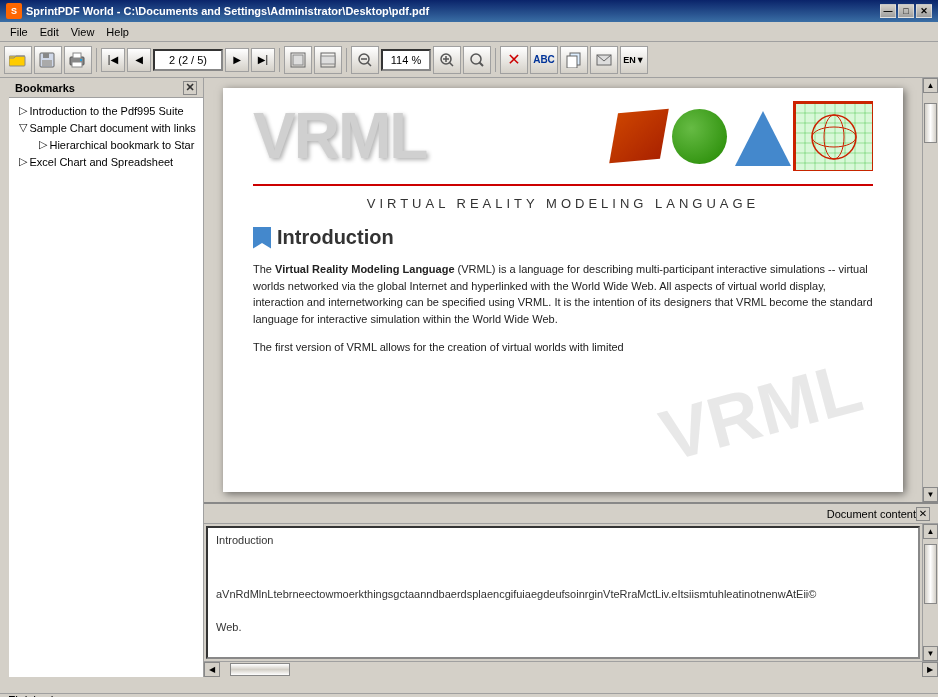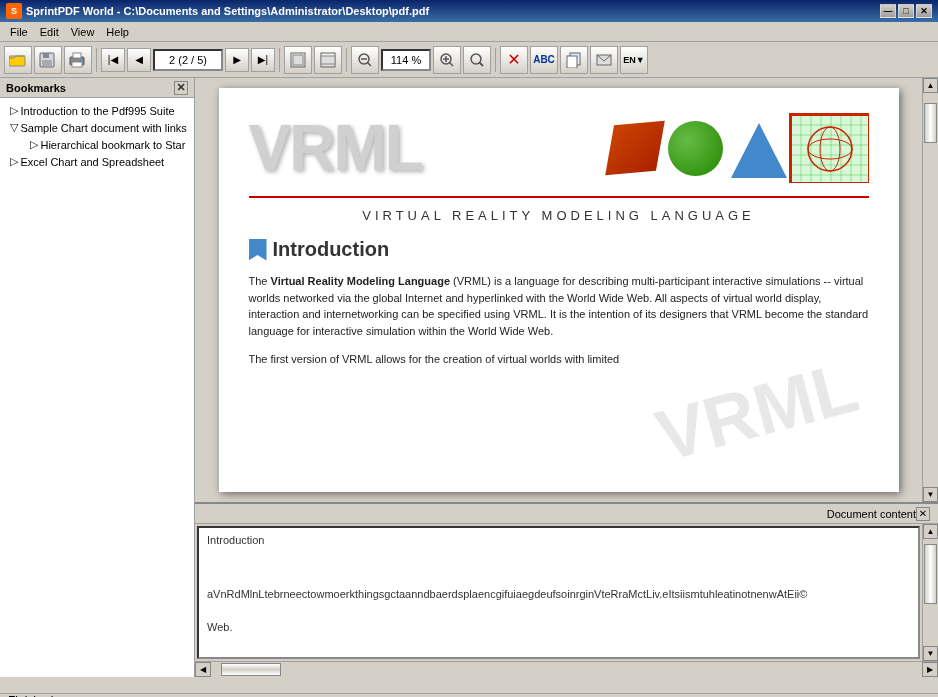--- a/index.html
+++ b/index.html
@@ -71,20 +71,21 @@
     }
     .zoom-input {
       width: 50px; height: 22px; border: 2px inset #888;
       background: white; text-align: center; font-size: 11px;
     }
 
     
     .main-area {
       display: flex;
       height: calc(697px - 22px - 20px - 36px - 20px);
+      margin-left: 9px;
     }
 
     
     .bookmarks-panel {
       width: 195px;
       background: white;
       border-right: 1px solid #a0a0a0;
       display: flex;
       flex-direction: column;
       flex-shrink: 0;
@@ -127,21 +128,21 @@
       justify-content: center;
       padding: 10px;
       position: relative;
     }
 
     .pdf-page {
       background: white;
       width: 680px;
       min-height: 400px;
       box-shadow: 2px 2px 8px rgba(0,0,0,0.5);
-      padding: 20px 30px;
+      padding: 8px 30px;
       position: relative;
     }
 
     
     .vrml-header {
       display: flex;
       align-items: center;
       margin-bottom: 10px;
       border-bottom: 2px solid #cc0000;
       padding-bottom: 8px;

